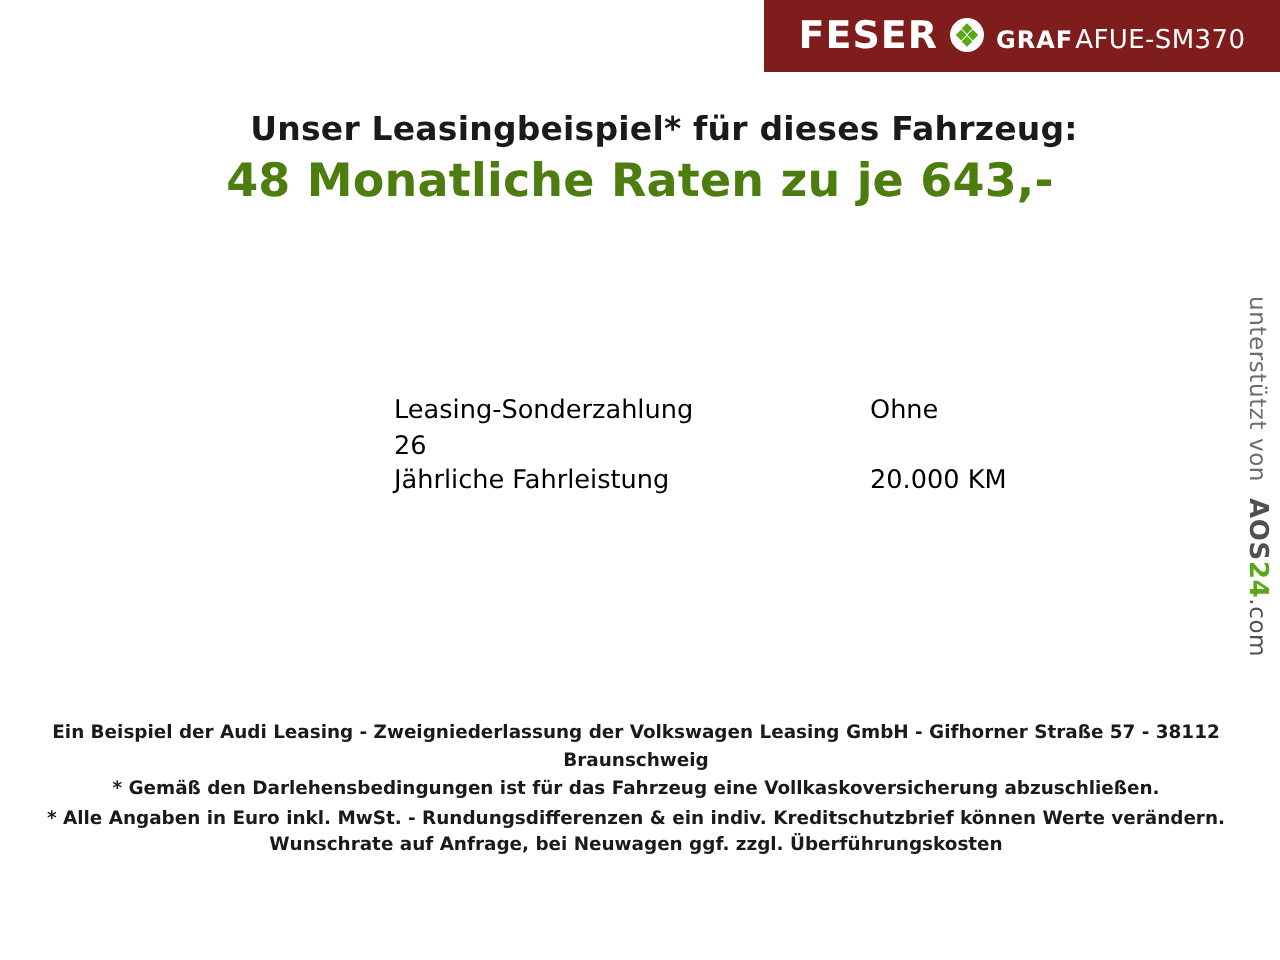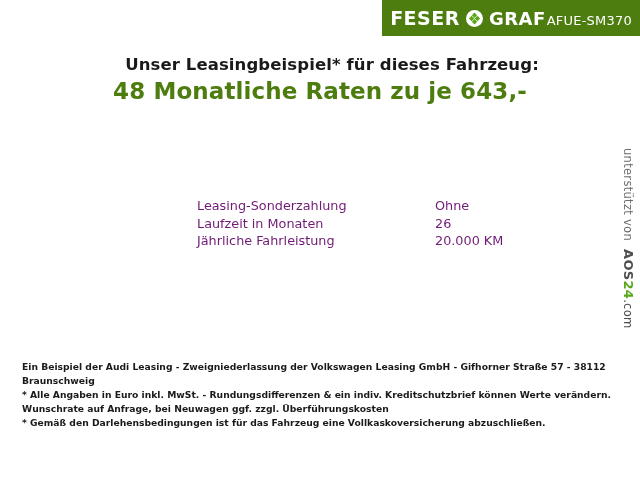--- a/index.html
+++ b/index.html
@@ -16,21 +16,21 @@
     position: relative;
   }
 
   
   .header-bar {
     position: absolute;
     top: 0;
     left: 382px;
     width: 258px;
     height: 36px;
-    background: #4d7c0f;
+    background: #7f1d1d;
     display: flex;
     align-items: center;
     justify-content: center;
     box-sizing: border-box;
     padding: 0 10px;
   }
   .brand {
     display: flex;
     align-items: baseline;
     color: #ffffff;
@@ -43,21 +43,21 @@
   }
   .brand-mark {
     display: inline-block;
     width: 17px;
     height: 17px;
     margin: 0 6px;
     position: relative;
     top: 2px;
   }
   .brand-graf {
-    font-size: 18px;
+    font-size: 12px;
     font-weight: bold;
     letter-spacing: 0.5px;
   }
   .brand-code {
     font-size: 13px;
     font-weight: normal;
     letter-spacing: 0.2px;
     margin-left: 1px;
     position: relative;
     top: 0px;
@@ -87,21 +87,21 @@
     letter-spacing: 0.1px;
   }
 
   
   .specs {
     position: absolute;
     top: 197px;
     left: 197px;
     font-size: 12.8px;
     line-height: 17.5px;
-    color: #701a75;
+    color: #000000;
   }
   .spec-row {
     display: flex;
   }
   .spec-label {
     width: 238px;
     white-space: nowrap;
   }
   .spec-value {
     white-space: nowrap;
@@ -134,20 +134,21 @@
   .aos-s { color: #4f4f4f; font-weight: bold; font-size: 13px; }
   .aos-24 { color: #5aa819; font-weight: bold; font-size: 13px; }
   .aos-dom { color: #4f4f4f; font-size: 11.5px; }
 
   
   .legal {
     position: absolute;
     top: 360px;
     left: 0;
     width: 636px;
+    text-align: center;
     font-size: 9.2px;
     line-height: 13.6px;
     color: #1a1a1a;
     font-weight: bold;
   }
   .legal p {
     margin: 0 0 1px 0;
     padding: 0 22px;
   }
 </style>
@@ -175,21 +176,20 @@
   <p class="title-small">Unser Leasingbeispiel* für dieses Fahrzeug:</p>
   <p class="title-large">48 Monatliche Raten zu je 643,-</p>
 </div>
 
 <div class="specs">
   <div class="spec-row">
     <span class="spec-label">Leasing-Sonderzahlung</span>
     <span class="spec-value">Ohne</span>
   </div>
   <div class="spec-row">
-    <span class="spec-label">Laufzeit in Monaten</span>
     <span class="spec-value">26</span>
   </div>
   <div class="spec-row">
     <span class="spec-label">Jährliche Fahrleistung</span>
     <span class="spec-value">20.000 KM</span>
   </div>
 </div>
 
 <div class="vertical-strip">
   <div class="vertical-inner">
@@ -198,15 +198,15 @@
     <span class="aos-a">A</span>
     <span class="aos-o">O</span>
     <span class="aos-s">S</span>
     <span class="aos-24">24</span>
     <span class="aos-dom">.com</span>
   </div>
 </div>
 
 <div class="legal">
   <p>Ein Beispiel der Audi Leasing - Zweigniederlassung der Volkswagen Leasing GmbH - Gifhorner Straße 57 - 38112 Braunschweig</p>
+  <p>* Gemäß den Darlehensbedingungen ist für das Fahrzeug eine Vollkaskoversicherung abzuschließen.</p>
   <p>* Alle Angaben in Euro inkl. MwSt. - Rundungsdifferenzen &amp; ein indiv. Kreditschutzbrief können Werte verändern. Wunschrate auf Anfrage, bei Neuwagen ggf. zzgl. Überführungskosten</p>
-  <p>* Gemäß den Darlehensbedingungen ist für das Fahrzeug eine Vollkaskoversicherung abzuschließen.</p>
 </div>
 
 </body></html>

